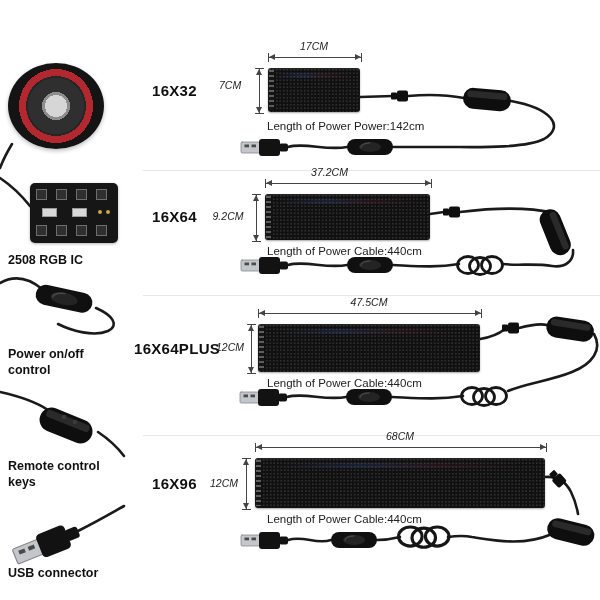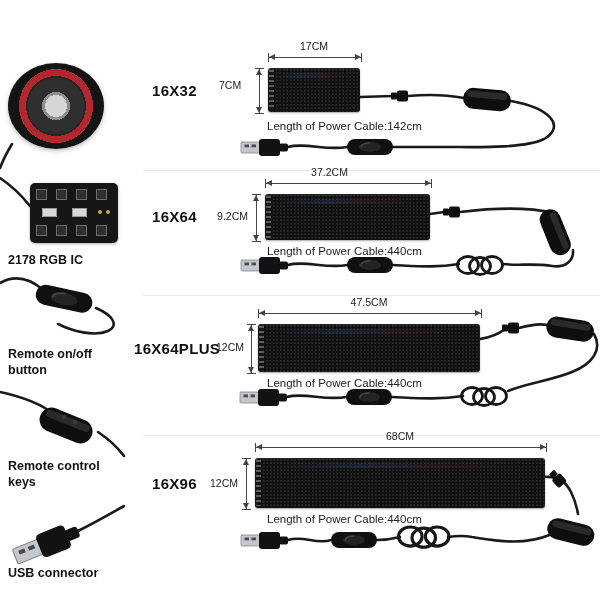--- a/index.html
+++ b/index.html
@@ -22,21 +22,21 @@
   .dim-h .a-l,.dim-h .a-r{position:absolute;top:1px;width:0;height:0;
     border-top:3.5px solid transparent;border-bottom:3.5px solid transparent;}
   .dim-h .a-l{left:0;border-right:6px solid #444;}
   .dim-h .a-r{right:0;border-left:6px solid #444;}
   .dim-v{position:absolute;width:9px;border-top:1px solid #444;border-bottom:1px solid #444;}
   .dim-v .ln{position:absolute;top:0;bottom:0;left:4px;width:1px;background:#444;}
   .dim-v .a-t,.dim-v .a-b{position:absolute;left:1px;width:0;height:0;
     border-left:3.5px solid transparent;border-right:3.5px solid transparent;}
   .dim-v .a-t{top:0;border-bottom:6px solid #444;}
   .dim-v .a-b{bottom:0;border-top:6px solid #444;}
-  .dim-label{position:absolute;font-size:10.5px;color:#222;text-align:center;white-space:nowrap;}
+  .dim-label{position:absolute;font-size:10.5px;color:#222;text-align:center;white-space:nowrap;font-style:italic;}
   .product-name{position:absolute;font-size:15px;font-weight:700;letter-spacing:.3px;color:#101010;white-space:nowrap;}
   .cable-label{position:absolute;font-size:11.5px;color:#222;white-space:nowrap;}
   
   .acc-label{position:absolute;left:8px;width:118px;font-size:12.5px;font-weight:700;line-height:1.3;color:#111;}
   .roll{position:absolute;left:8px;top:63px;width:96px;height:86px;border-radius:50%;
     background:radial-gradient(circle at 50% 50%, #d6d6d6 0 11px, #8d8d8d 11px 14px,
       #2f2f2f 14px 28px, #262626 28px 30px, #b2282e 30px 37px, #141414 37px 48px);
     box-shadow:0 2px 4px rgba(0,0,0,.25);}
   .pcb{position:absolute;left:30px;top:183px;width:88px;height:60px;background:#161616;border-radius:5px;
     box-shadow:0 1px 3px rgba(0,0,0,.3);}
@@ -159,53 +159,53 @@
       <i style="left:66px;top:6px;"></i>
     <i class="chip" style="left:12px;top:25px;"></i>
       <i class="chip" style="left:42px;top:25px;"></i>
     <i class="dot" style="left:68px;top:27px;"></i>
       <i class="dot" style="left:76px;top:27px;"></i>
     <i style="left:6px;top:42px;"></i>
       <i style="left:26px;top:42px;"></i>
       <i style="left:46px;top:42px;"></i>
       <i style="left:66px;top:42px;"></i>
   </div>
-  <div class="acc-label" style="top:252px;">2178 RGB IC</div>
-
-  <div class="acc-label" style="top:346px;">Remote on/off button</div>
+  <div class="acc-label" style="top:252px;">2508 RGB IC</div>
+
+  <div class="acc-label" style="top:346px;">Power on/off control</div>
   <div class="acc-label" style="top:565px;">USB connector</div>
   <div class="acc-label" style="top:458px;">Remote control keys</div>
 
   <section>
     <div class="product-name" style="left:152px;top:82px;">16X32</div>
     <div class="dim-label" style="left:268px;top:40px;width:92px;">17CM</div>
     <div class="dim-h" style="left:268px;top:53px;width:92px;">
         <span class="ln"></span>
         <span class="a-l"></span>
         <span class="a-r"></span>
       </div>
     <div class="dim-label" style="left:219px;top:79px;width:32px;text-align:left;">7CM</div>
     <div class="dim-v" style="left:255px;top:68px;height:44px;">
         <span class="ln"></span>
         <span class="a-t"></span>
         <span class="a-b"></span>
       </div>
     <div class="panel" style="left:268px;top:68px;width:92px;height:44px;"></div>
-    <div class="cable-label" style="left:267px;top:120px;">Length of Power Cable:142cm</div>
+    <div class="cable-label" style="left:267px;top:120px;">Length of Power Power:142cm</div>
   </section>
 
   <section>
     <div class="product-name" style="left:152px;top:208px;">16X64</div>
     <div class="dim-label" style="left:247px;top:166px;width:165px;">37.2CM</div>
     <div class="dim-h" style="left:265px;top:179px;width:165px;">
         <span class="ln"></span>
         <span class="a-l"></span>
         <span class="a-r"></span>
       </div>
-    <div class="dim-label" style="left:208px;top:210px;width:40px;text-align:right;">9.2CM</div>
+    <div class="dim-label" style="left:208px;top:210px;width:40px;">9.2CM</div>
     <div class="dim-v" style="left:252px;top:194px;height:46px;">
         <span class="ln"></span>
         <span class="a-t"></span>
         <span class="a-b"></span>
       </div>
     <div class="panel" style="left:265px;top:194px;width:165px;height:46px;"></div>
     <div class="cable-label" style="left:267px;top:245px;">Length of Power Cable:440cm</div>
   </section>
 
   <section>

